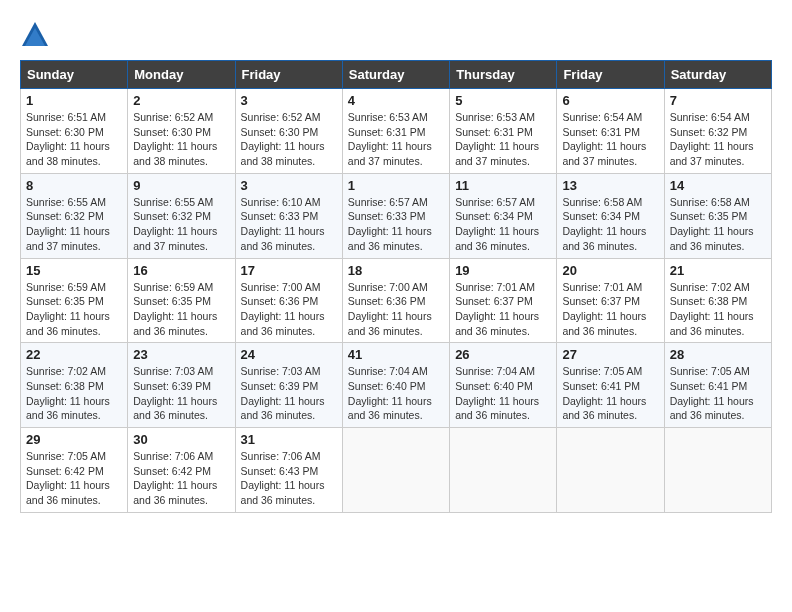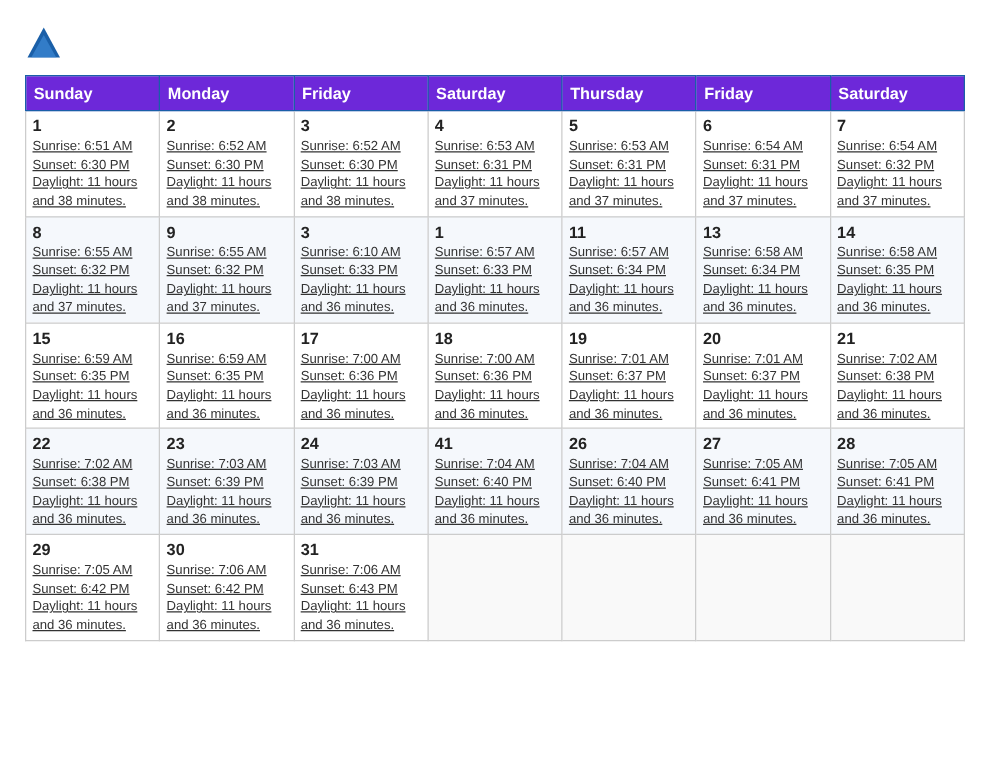--- a/index.html
+++ b/index.html
@@ -51,21 +51,21 @@
     .location-title {
       font-size: 16px;
       color: #555;
     }
     .calendar {
       width: 100%;
       border-collapse: collapse;
       font-size: 11px;
     }
     .calendar th {
-      background-color: #6d28d9;
+      background-color: #404040;
       color: #fff;
       text-align: left;
       padding: 6px 6px;
       font-size: 13px;
       font-weight: bold;
       border: 1px solid #1a5fa8;
     }
     .calendar td {
       border: 1px solid #ccc;
       vertical-align: top;
@@ -81,21 +81,20 @@
       font-size: 13px;
       font-weight: bold;
       color: #222;
       display: block;
       margin-bottom: 2px;
     }
     .day-info {
       font-size: 10.5px;
       color: #333;
       line-height: 1.4;
-      text-decoration: underline;
     }
     .empty-cell {
       background: #f9f9f9 !important;
     }
   </style>
 </head>
 <body>
 
 <div class="header">
   <div class="logo">

